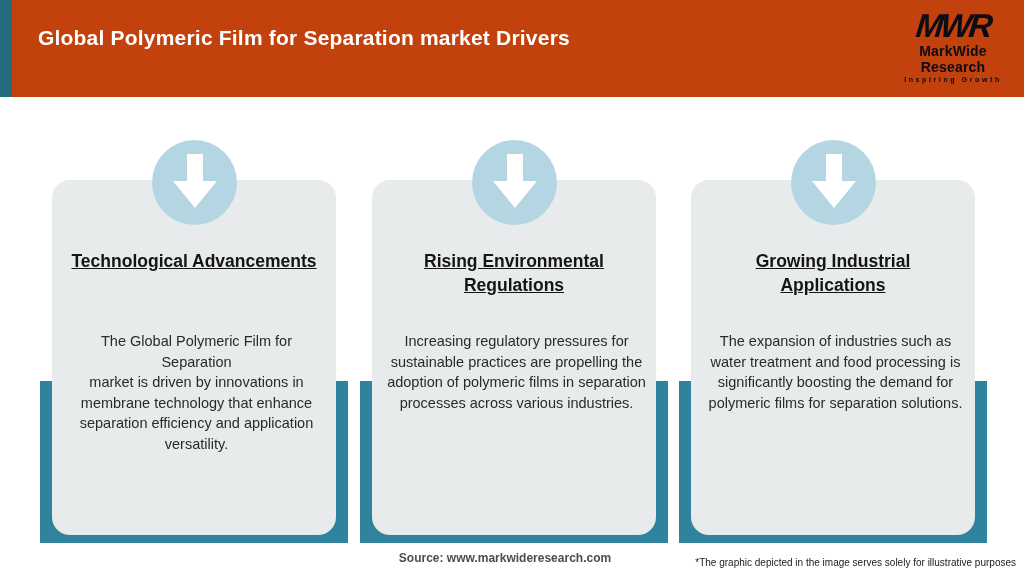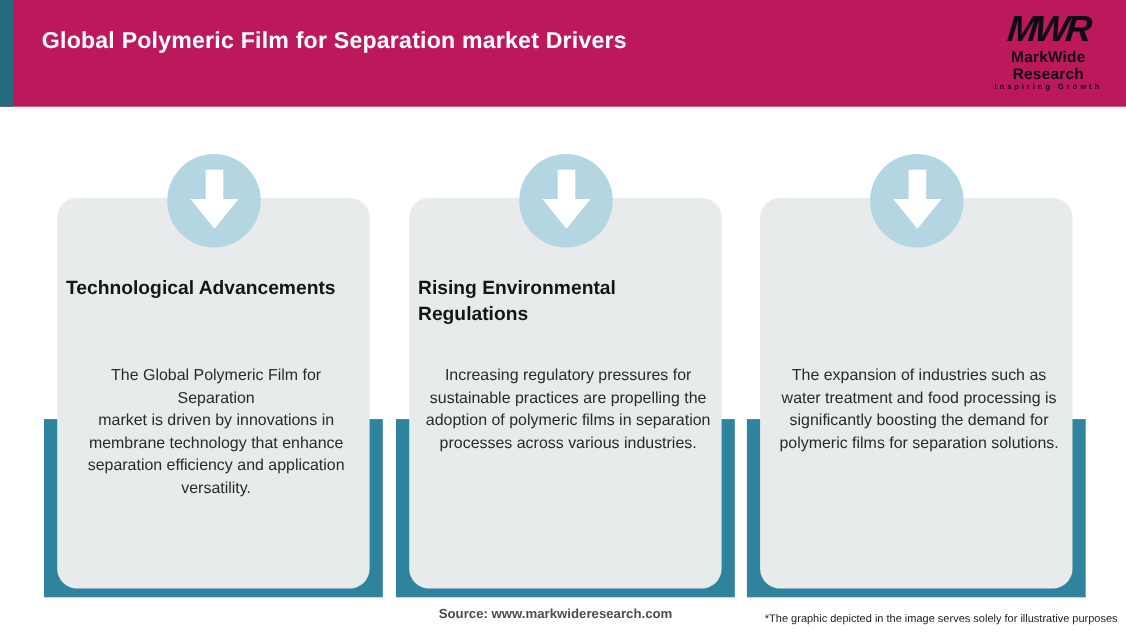--- a/index.html
+++ b/index.html
@@ -8,21 +8,21 @@
     font-family: "Liberation Sans", "DejaVu Sans", sans-serif;
     background: #ffffff;
     position: relative;
     overflow: hidden;
   }
   .page { position: absolute; inset: 0; width: 1024px; height: 576px; background: #ffffff; }
 
   
   .header {
     position: absolute; left: 0; top: 0; width: 1024px; height: 97px;
-    background: #be185d;
+    background: #c2410c;
   }
   .header-edge {
     position: absolute; left: 0; top: 0; width: 12px; height: 97px;
     background: #256b80;
   }
   .page-title {
     position: absolute; left: 38px; top: 26px;
     color: #ffffff; font-size: 21px; font-weight: bold; letter-spacing: 0.2px;
   }
   .logo {
@@ -45,22 +45,22 @@
   .card-backdrop {
     position: absolute; left: 0; top: 381px; width: 308px; height: 162px;
     background: #2f839c;
   }
   .card {
     position: absolute; left: 12px; top: 180px; width: 284px; height: 355px;
     background: #e8ebeb; border-radius: 18px;
   }
   .card-title {
     position: absolute; left: 8px; right: 8px; top: 70px;
-    text-align: left; font-size: 17.5px; font-weight: bold; color: #151515;
-    line-height: 1.35; white-space: pre-line;
+    text-align: center; font-size: 17.5px; font-weight: bold; color: #151515;
+    line-height: 1.35; white-space: pre-line; text-decoration: underline;
   }
   .card-body {
     position: absolute; left: 13px; right: 8px; top: 151px;
     font-size: 14.5px; color: #2a2a2a; line-height: 1.42; white-space: pre-line;
     text-align: center;
   }
   .arrow-circle {
     position: absolute; left: 50%; top: 140px; width: 85px; height: 85px;
     margin-left: -42px; border-radius: 50%; background: #b4d6e2;
     display: flex; align-items: center; justify-content: center;
@@ -122,20 +122,22 @@
     <div class="arrow-circle">
       <svg width="44" height="54" viewBox="0 0 44 54" aria-hidden="true">
         <polygon points="14,0 30,0 30,27 44,27 22,54 0,27 14,27" fill="#ffffff"></polygon>
       </svg>
     </div>
   </section>
 
   <section class="col col-3">
     <div class="card-backdrop"></div>
     <div class="card">
+      <h2 class="card-title">Growing Industrial
+Applications</h2>
       <p class="card-body">The expansion of industries such as
 water treatment and food processing is
 significantly boosting the demand for
 polymeric films for separation solutions.</p>
     </div>
     <div class="arrow-circle">
       <svg width="44" height="54" viewBox="0 0 44 54" aria-hidden="true">
         <polygon points="14,0 30,0 30,27 44,27 22,54 0,27 14,27" fill="#ffffff"></polygon>
       </svg>
     </div>

